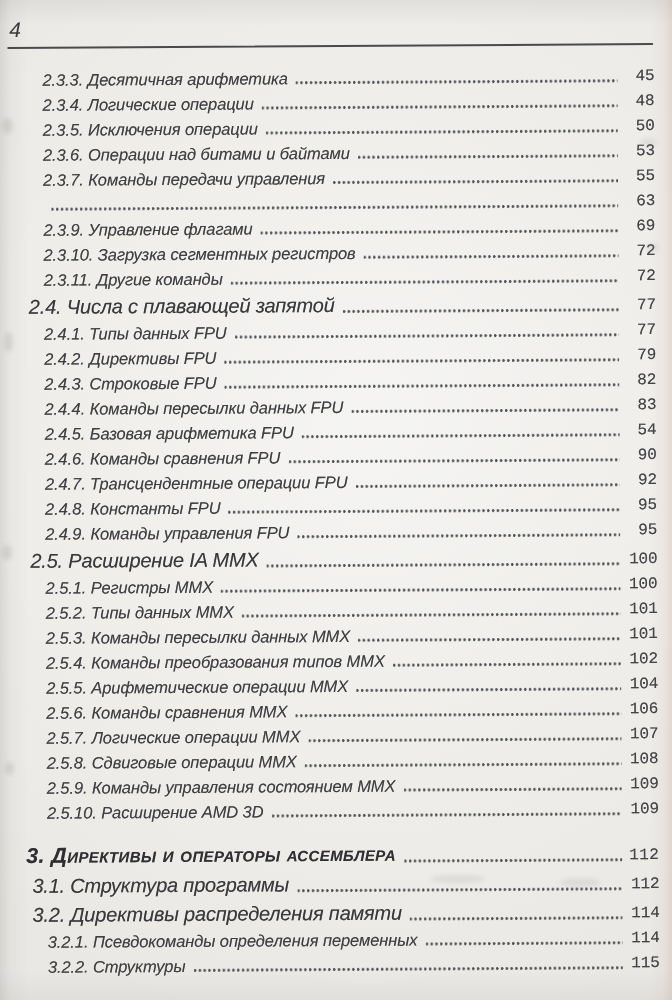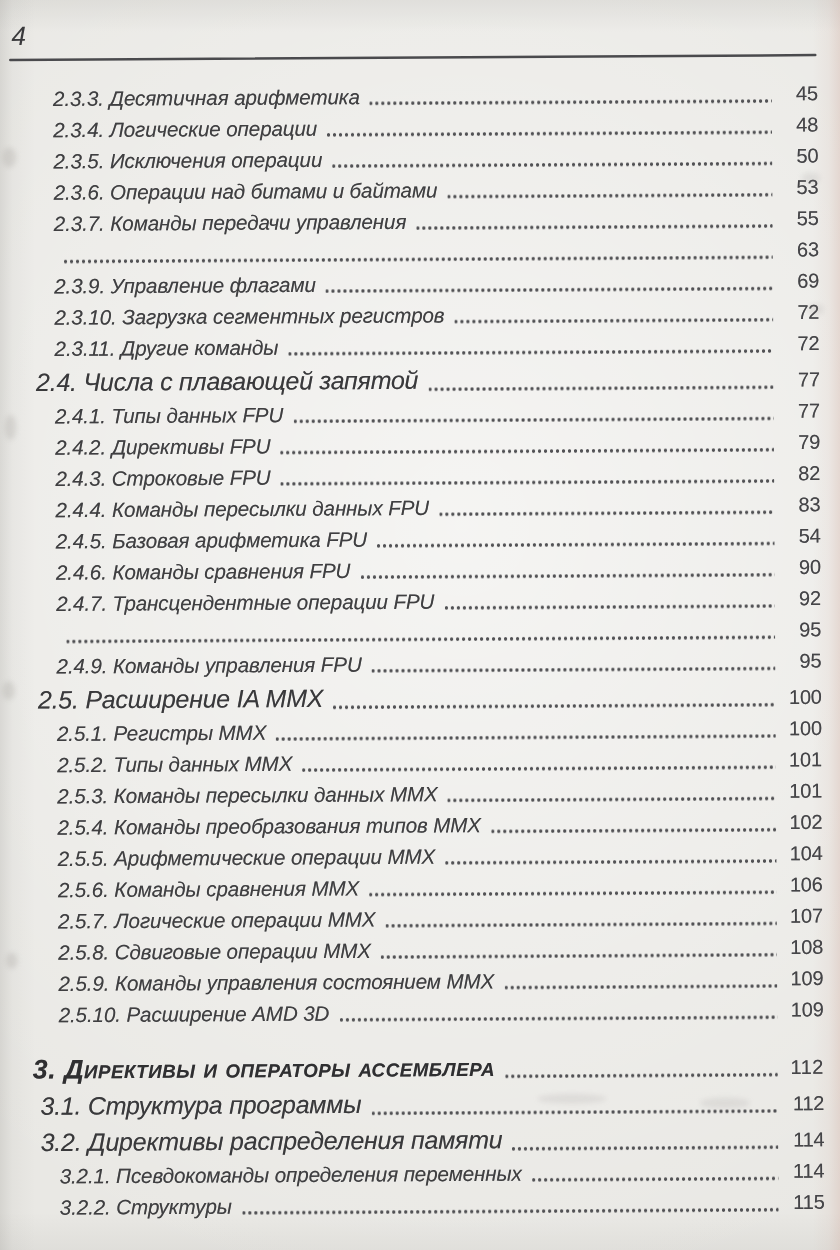--- a/index.html
+++ b/index.html
@@ -76,20 +76,21 @@
     background-repeat: repeat-x;
   }
   .row .p {
     font-style: normal;
     font-size: 16px;
     line-height: 1;
     padding-bottom: 4px;
     min-width: 34px;
     text-align: right;
     color: #454548;
+    font-family: Liberation Mono, monospace;
   }
   .row.sub {
     height: 25px;
     padding-left: 45px;
     font-size: 16.5px;
     letter-spacing: -0.1px;
   }
   .row.section {
     height: 29px;
     padding-left: 30px;
@@ -203,20 +204,21 @@
           <span class="t">2.4.6. Команды сравнения FPU</span>
           <span class="leader"></span>
           <span class="p">90</span>
         </div>
         <div class="row sub">
           <span class="t">2.4.7. Трансцендентные операции FPU</span>
           <span class="leader"></span>
           <span class="p">92</span>
         </div>
         <div class="row sub">
+          <span class="t">2.4.8. Константы FPU</span>
           <span class="leader"></span>
           <span class="p">95</span>
         </div>
         <div class="row sub">
           <span class="t">2.4.9. Команды управления FPU</span>
           <span class="leader"></span>
           <span class="p">95</span>
         </div>
         <div class="row section">
           <span class="t">2.5. Расширение IA MMX</span>

